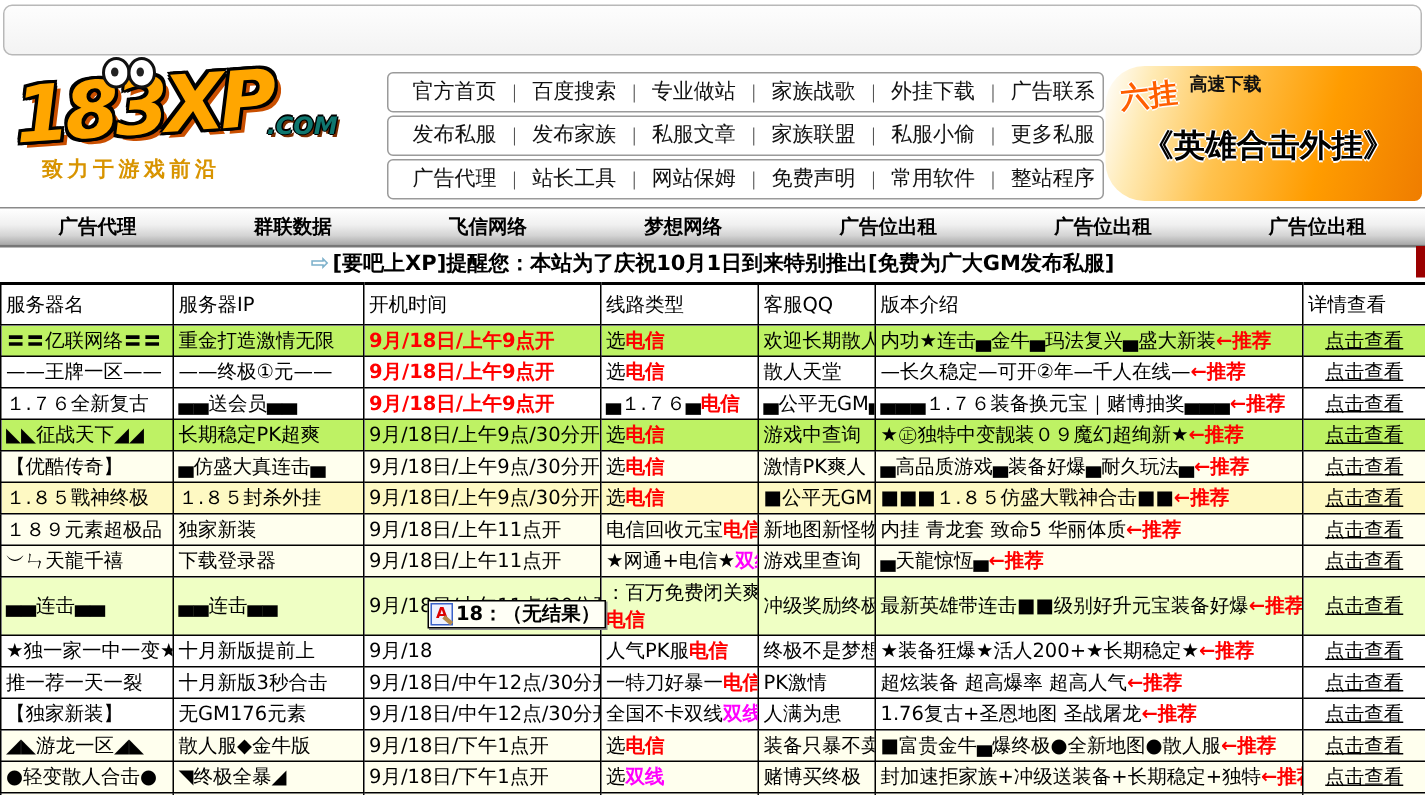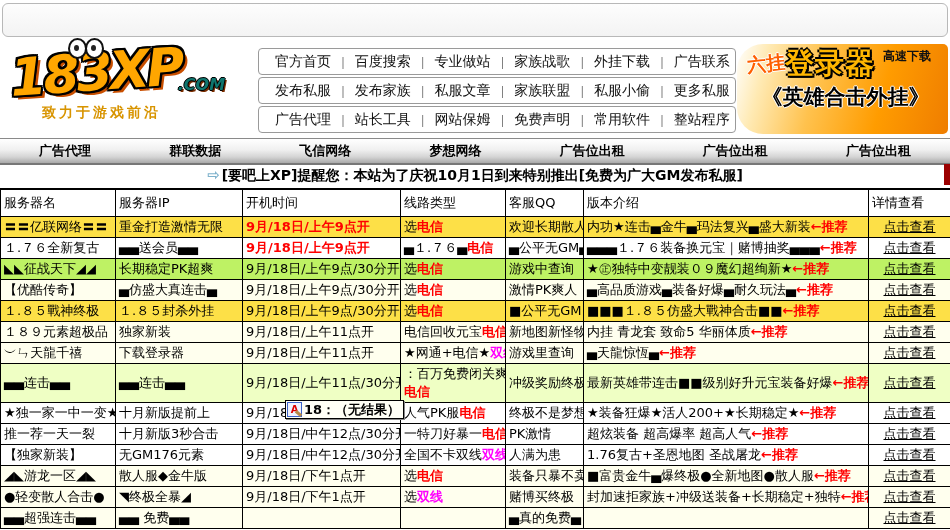--- a/index.html
+++ b/index.html
@@ -11,21 +11,21 @@
   
   .logo{position:absolute;left:10px;top:42px;width:245px;height:96px;}
   .logo-text{font-weight:bold;font-style:italic;font-size:52px;line-height:60px;letter-spacing:-3px;
     color:#ffa600;transform:rotate(-4deg);display:inline-block;
     text-shadow:-2px 0 #000,2px 0 #000,0 -2px #000,0 2px #000,-2px -2px #000,2px 2px #000,-2px 2px #000,2px -2px #000,4px 4px 0 #c94f00;}
   .logo-com{font-weight:bold;font-style:italic;font-size:16px;color:#0f766e;margin-left:-4px;
     text-shadow:-1px 0 #000,1px 0 #000,0 -1px #000,0 1px #000,2px 2px 0 #7a2d00;}
   .logo-eyes{position:absolute;left:58px;top:-4px;display:flex;}
   .logo-eye{width:15px;height:17px;background:#fff;border:2px solid #111;border-radius:50%;margin-right:-2px;position:relative;}
   .logo-eye::after{content:"";position:absolute;left:4px;top:5px;width:5px;height:6px;background:#222;border-radius:50%;}
-  .logo-tagline{margin:2px 0 0 32px;font-size:14px;font-weight:bold;color:#d89400;letter-spacing:3px;}
+  .logo-tagline{margin:2px 0 0 18px;font-size:14px;font-weight:bold;color:#d89400;letter-spacing:3px;}
   
   .nav-box{position:absolute;left:258px;top:48px;width:478px;}
   .nav-row{border:1px solid #9a9a9a;border-radius:4px;height:25px;line-height:25px;margin-bottom:2px;
            padding:0 16px;font-size:14px;color:#111;white-space:nowrap;overflow:hidden;background:#fff;}
   .nav-link{cursor:pointer;}
   .nav-sep{color:#555;margin:0 6px;font-size:12px;}
   
   .promo{position:absolute;left:737px;top:44px;width:211px;height:90px;border-radius:26px 5px 5px 26px;
     background:linear-gradient(105deg,#ffffff 0%,#ffeab4 14%,#ffc24e 38%,#ff9c00 68%,#ef7d00 100%);
     padding:4px 4px 0 10px;box-sizing:border-box;}
@@ -86,21 +86,20 @@
 
   <div class="nav-box">
     <div class="nav-row"><span class="nav-link">官方首页</span><span class="nav-sep">｜</span><span class="nav-link">百度搜索</span><span class="nav-sep">｜</span><span class="nav-link">专业做站</span><span class="nav-sep">｜</span><span class="nav-link">家族战歌</span><span class="nav-sep">｜</span><span class="nav-link">外挂下载</span><span class="nav-sep">｜</span><span class="nav-link">广告联系</span><span class="nav-sep">｜</span></div>
     <div class="nav-row"><span class="nav-link">发布私服</span><span class="nav-sep">｜</span><span class="nav-link">发布家族</span><span class="nav-sep">｜</span><span class="nav-link">私服文章</span><span class="nav-sep">｜</span><span class="nav-link">家族联盟</span><span class="nav-sep">｜</span><span class="nav-link">私服小偷</span><span class="nav-sep">｜</span><span class="nav-link">更多私服</span><span class="nav-sep">｜</span></div>
     <div class="nav-row"><span class="nav-link">广告代理</span><span class="nav-sep">｜</span><span class="nav-link">站长工具</span><span class="nav-sep">｜</span><span class="nav-link">网站保姆</span><span class="nav-sep">｜</span><span class="nav-link">免费声明</span><span class="nav-sep">｜</span><span class="nav-link">常用软件</span><span class="nav-sep">｜</span><span class="nav-link">整站程序</span><span class="nav-sep">｜</span></div>
   </div>
 
   <div class="promo">
     <div class="promo-line1">
       <span class="promo-prefix">六挂</span>
-      <span class="promo-title">登录器</span>
       <span class="promo-speed">高速下载</span>
     </div>
     <div class="promo-sub">《英雄合击外挂》</div>
   </div>
 
   <div class="adbar">
       <span class="adbar-item">广告代理</span>
       <span class="adbar-item">群联数据</span>
       <span class="adbar-item">飞信网络</span>
       <span class="adbar-item">梦想网络</span>
@@ -130,27 +129,36 @@
             <th>服务器名</th>
             <th>服务器IP</th>
             <th>开机时间</th>
             <th>线路类型</th>
             <th>客服QQ</th>
             <th>版本介绍</th>
             <th>详情查看</th>
           </tr>
         </thead>
       <tbody>
-          <tr class="h20" style="background-color: #fde047; padding-left: 31px;">
+          <tr class="h20" style="background-color: #bef264; padding-left: 31px;">
             <td class="c-name">〓〓亿联网络〓〓</td>
             <td>重金打造激情无限</td>
             <td><span class="seg-r">9月/18日/上午9点开</span></td>
             <td><span class="seg-k">选</span><span class="seg-r">电信</span></td>
             <td>欢迎长期散人</td>
             <td><span class="seg-k">内功★连击▄金牛▄玛法复兴▄盛大新装</span><span class="seg-r">←推荐</span></td>
+            <td class="c-detail">点击查看</td>
+          </tr>
+          <tr class="h20" style="background-color: rgb(255, 255, 255);">
+            <td class="c-name">——王牌一区——</td>
+            <td>——终极①元——</td>
+            <td><span class="seg-r">9月/18日/上午9点开</span></td>
+            <td><span class="seg-k">选</span><span class="seg-r">电信</span></td>
+            <td>散人天堂</td>
+            <td><span class="seg-k">—长久稳定—可开②年—千人在线—</span><span class="seg-r">←推荐</span></td>
             <td class="c-detail">点击查看</td>
           </tr>
           <tr class="h20" style="background-color: rgb(255, 255, 255);">
             <td class="c-name">１.７６全新复古</td>
             <td>▄▄送会员▄▄</td>
             <td><span class="seg-r">9月/18日/上午9点开</span></td>
             <td><span class="seg-k">▄１.７６▄</span><span class="seg-r">电信</span></td>
             <td>▄公平无GM▄</td>
             <td><span class="seg-k">▄▄▄１.７６装备换元宝｜赌博抽奖▄▄▄</span><span class="seg-r">←推荐</span></td>
             <td class="c-detail">点击查看</td>
@@ -166,21 +174,21 @@
           </tr>
           <tr class="h20" style="background-color: rgb(255, 255, 238);">
             <td class="c-name">【优酷传奇】</td>
             <td>▄仿盛大真连击▄</td>
             <td><span class="seg-k">9月/18日/上午9点/30分开</span></td>
             <td><span class="seg-k">选</span><span class="seg-r">电信</span></td>
             <td>激情PK爽人</td>
             <td><span class="seg-k">▄高品质游戏▄装备好爆▄耐久玩法▄</span><span class="seg-r">←推荐</span></td>
             <td class="c-detail">点击查看</td>
           </tr>
-          <tr class="h20" style="background-color: #fde047; margin-top: 17px;">
+          <tr class="h20" style="background-color: #fef9c3; margin-top: 17px;">
             <td class="c-name">１.８５戰神终极</td>
             <td>１.８５封杀外挂</td>
             <td><span class="seg-k">9月/18日/上午9点/30分开</span></td>
             <td><span class="seg-k">选</span><span class="seg-r">电信</span></td>
             <td>■公平无GM</td>
             <td><span class="seg-k">■■■１.８５仿盛大戰神合击■■</span><span class="seg-r">←推荐</span></td>
             <td class="c-detail">点击查看</td>
           </tr>
           <tr class="h20" style="background-color: rgb(255, 255, 238);">
             <td class="c-name">１８９元素超极品</td>

